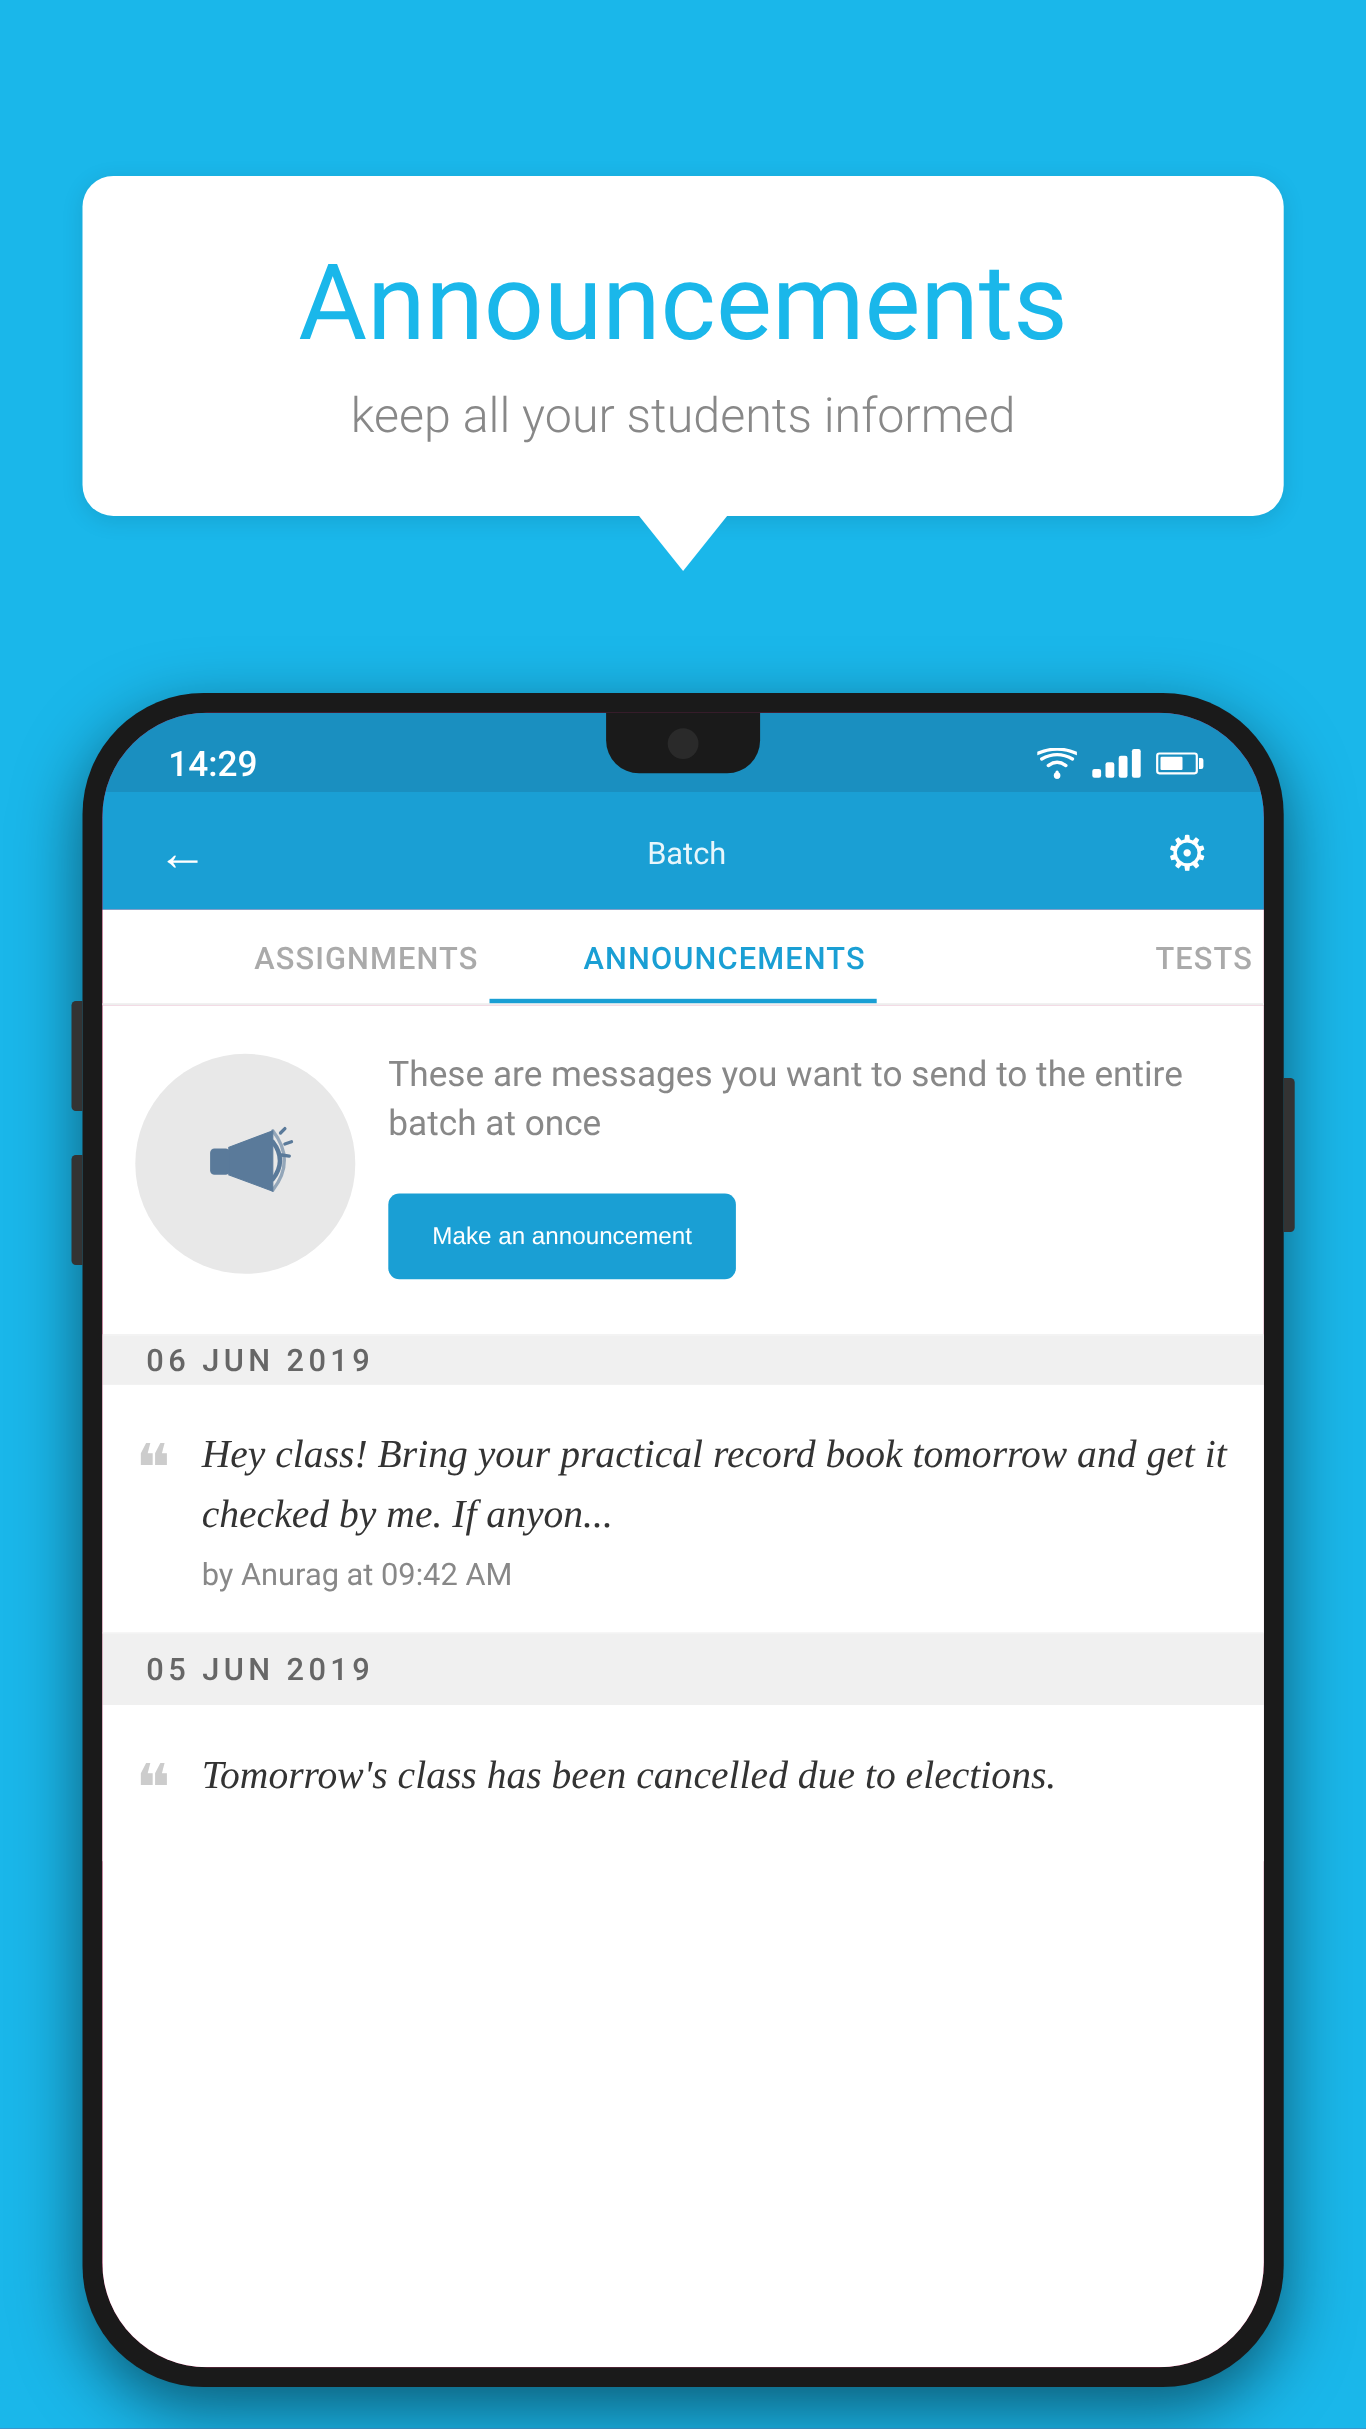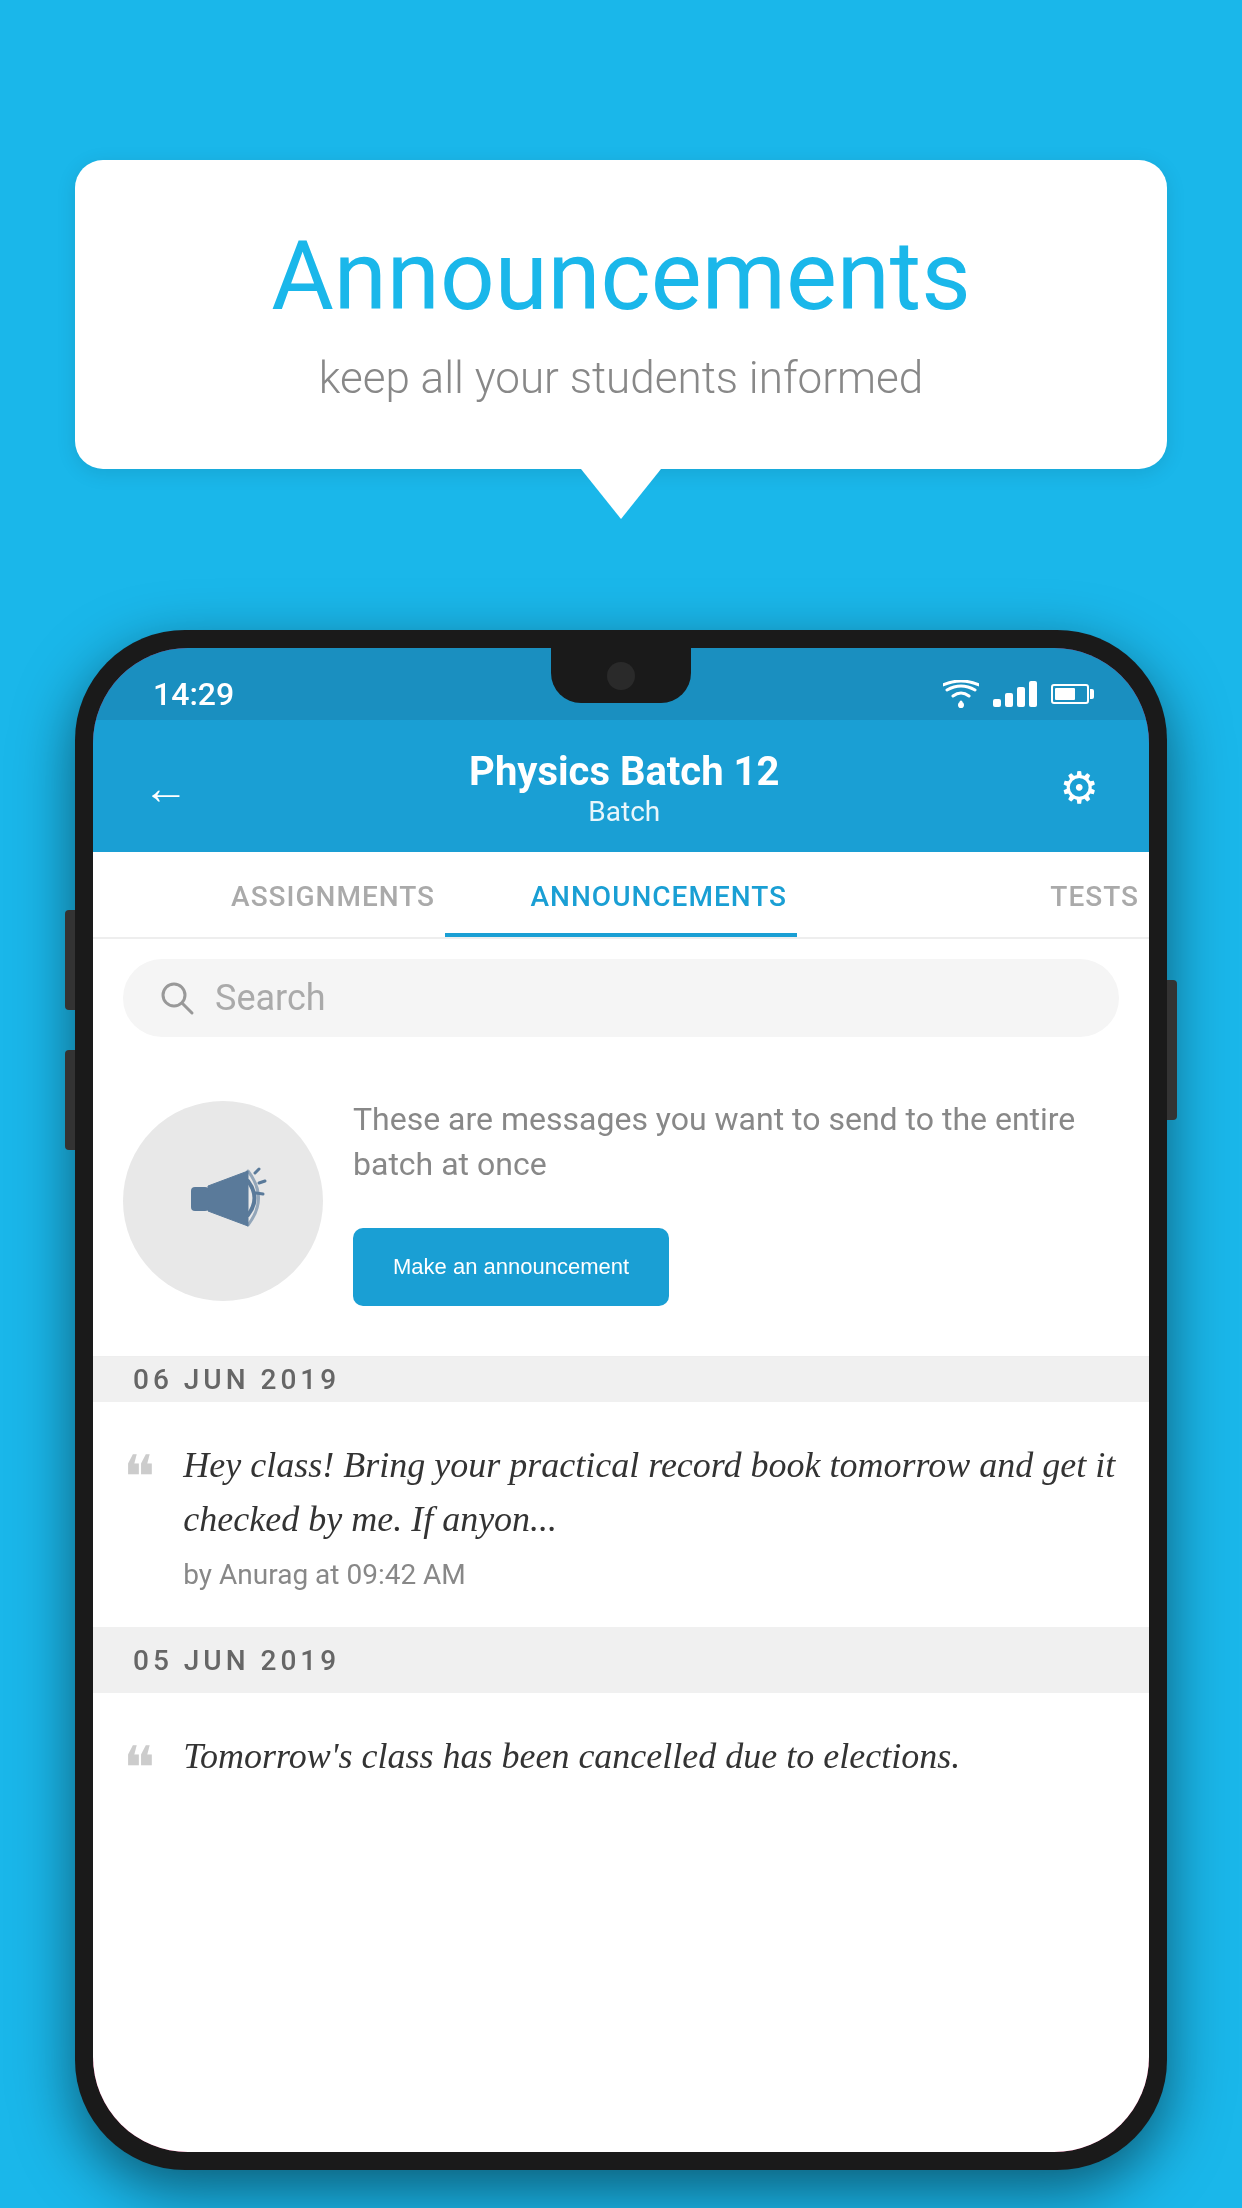--- a/index.html
+++ b/index.html
@@ -446,49 +446,39 @@
 
           <div class="battery-icon">
             <div class="battery-fill"></div>
           </div>
         </div>
       </div>
 
       <div class="app-header">
         <span class="header-back">←</span>
         <div class="header-title-group">
-          <div class="header-title">Physics Batch 12</div>
           <div class="header-subtitle">Batch</div>
         </div>
         <span class="header-settings">⚙</span>
       </div>
 
       <div class="tab-bar">
         <div class="tab-item">
           <span>ASSIGNMENTS</span>
         </div>
         <div class="tab-item active">
           <span>ANNOUNCEMENTS</span>
         </div>
         <div class="tab-item">
           <span>TESTS</span>
         </div>
       </div>
 
       <div class="content-area">
 
-        <div class="search-bar">
-          <div class="search-input-wrap">
-            <svg width="36" height="36" viewBox="0 0 36 36" fill="none">
-              <circle cx="15" cy="15" r="11" stroke="#999" stroke-width="3"></circle>
-              <line x1="23" y1="23" x2="33" y2="33" stroke="#999" stroke-width="3" stroke-linecap="round"></line>
-            </svg>
-            <span class="search-text">Search</span>
-          </div>
-        </div>
 
         <div class="announcement-promo">
           <div class="promo-icon-circle">
 
             <svg class="megaphone-svg" viewBox="0 0 100 100" fill="none">
               <polygon points="75,20 75,75 35,60 35,35" fill="#5a7a9a" stroke="#5a7a9a"></polygon>
               <rect x="18" y="36" width="18" height="24" rx="4" fill="#5a7a9a"></rect>
               <path d="M75,30 Q88,47 75,64" stroke="#5a7a9a" stroke-width="4" fill="none" stroke-linecap="round"></path>
               <path d="M75,20 Q96,47 75,74" stroke="#5a7a9a" stroke-width="3" fill="none" stroke-linecap="round" opacity="0.6"></path>
 

